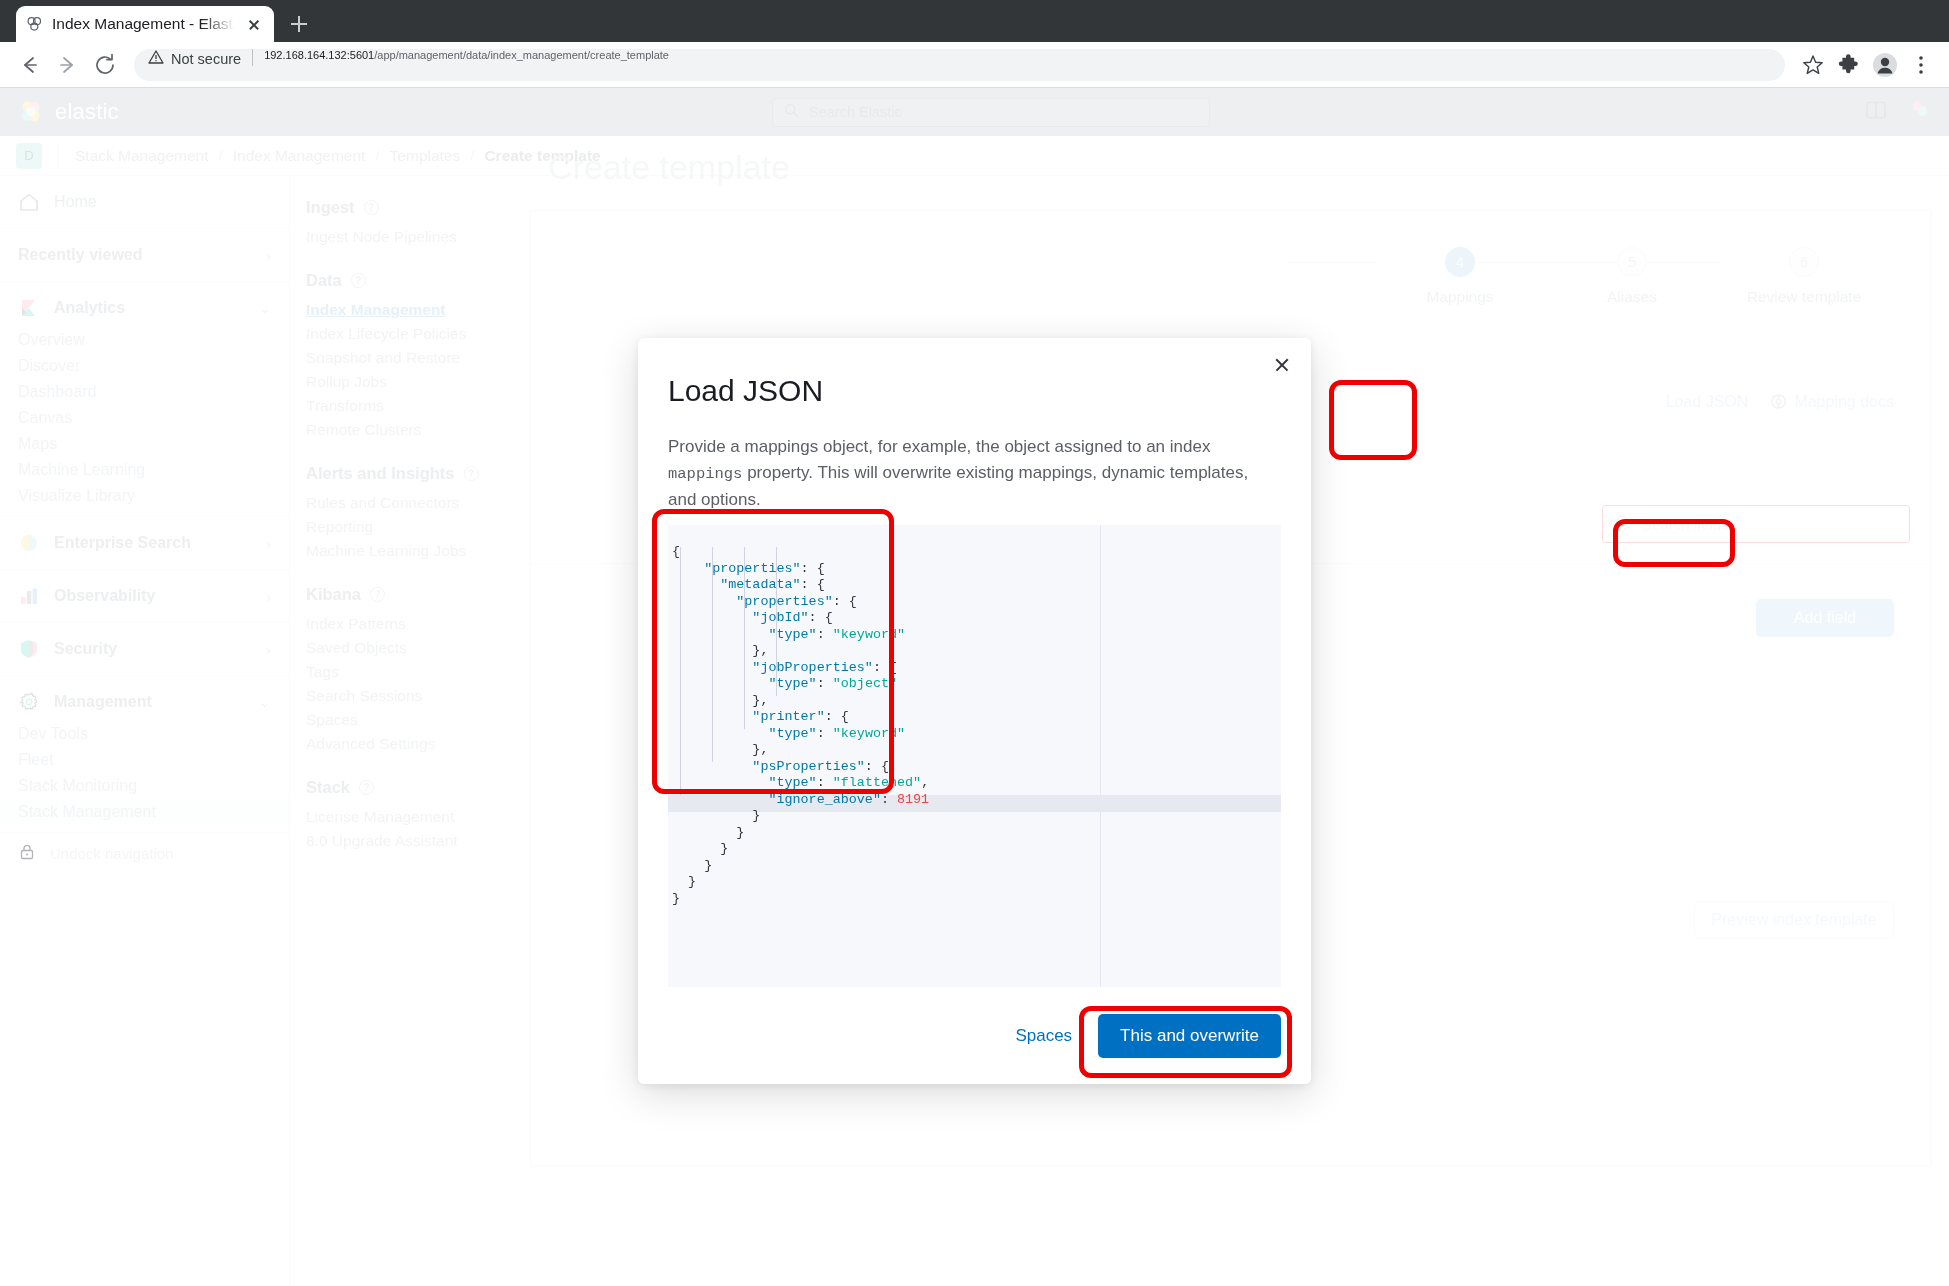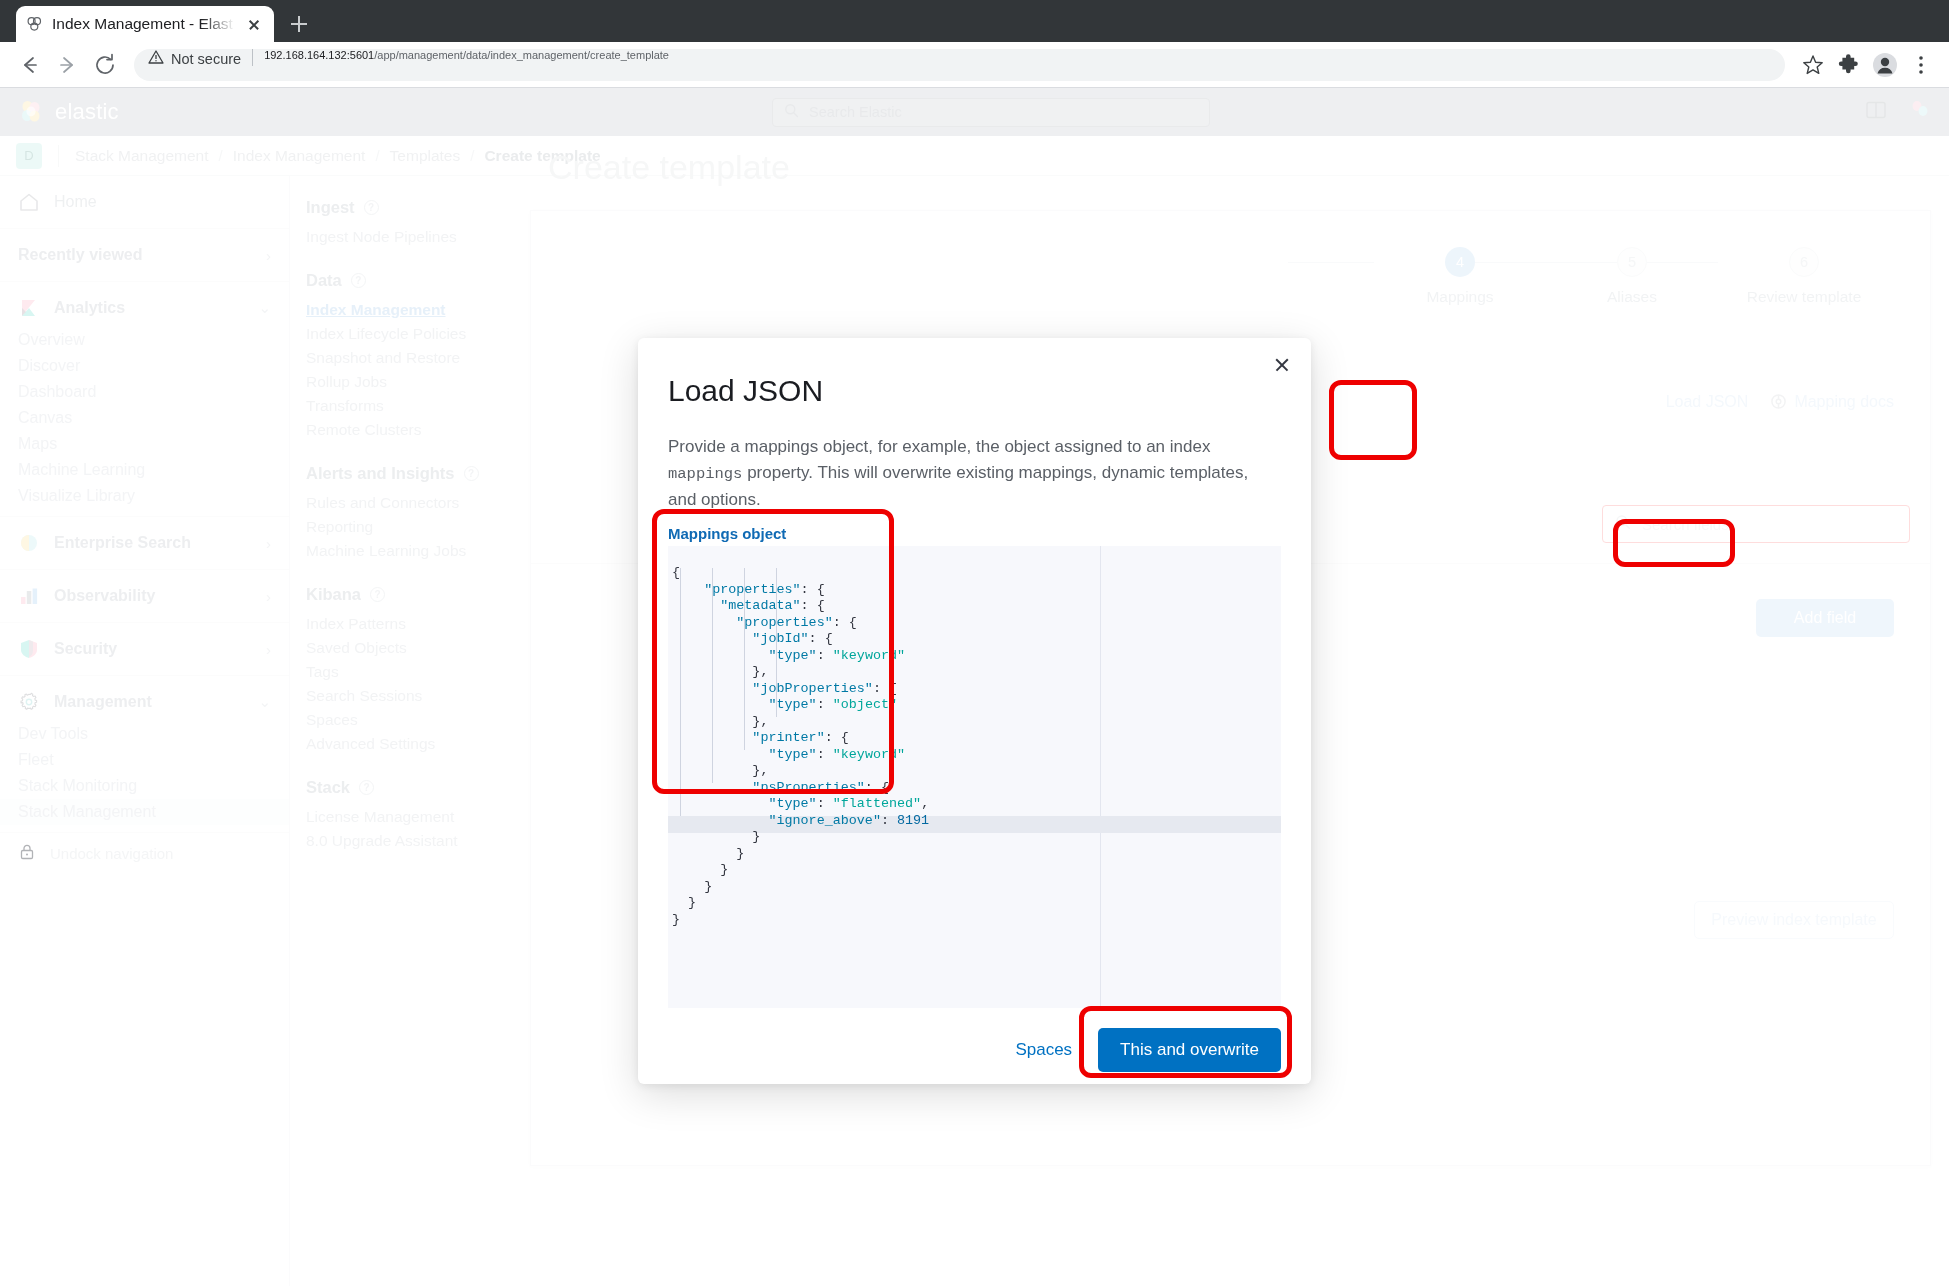--- a/index.html
+++ b/index.html
@@ -198,21 +198,21 @@
   .editor {
     background: #f7f8fc; height: 462px; position:relative; overflow:hidden;
     border-top: 0;
   }
   .code {
     font-family: "Liberation Mono", monospace; font-size: 13.4px; line-height: 16.5px;
     white-space: pre; padding: 6px 0 0 4px; color: #343741; position:relative;
   }
   .code .k { color:#0079a5; }
   .code .sv { color:#00a69b; }
-  .code .num { color:#0369a1; }
+  .code .num { color:#ef4444; }
   .guide {
     position:absolute; width:1px; background:#cfd4e0; top: 22px;
   }
   .active-line { position:absolute; left:0; right:0; height: 16.5px; background:#e6e9f0; }
   .vrule { position:absolute; top:0; bottom:0; width:1px; background:#e3e6ef; left: 432px; }
 
   .modal-footer {
     display:flex; align-items:center; justify-content:flex-end; gap: 20px;
     padding: 20px 30px 26px 30px;
   }
@@ -591,21 +591,20 @@
     </div>
 
     <div class="overlay"></div>
 
     <div class="modal">
       <div class="modal-close"></div>
       <div class="modal-title">Load JSON</div>
       <div class="modal-desc"><span>Provide a mappings object, for example, the object assigned to an index </span><span class="mono-inline">mappings</span><span> property. This will overwrite existing mappings, dynamic templates, and options.</span></div>
 
       <div class="editor-wrap">
-        <div class="editor-legend">Mappings object</div>
         <div class="editor">
           <div class="vrule"></div>
           <div class="active-line" style="top: 270px;"></div>
           <div class="guide" style="left: 12px; height: 248px;"></div>
           <div class="guide" style="left: 44px; height: 215px;"></div>
           <div class="guide" style="left: 76px; height: 182px;"></div>
           <div class="guide" style="left: 108px; height: 149px;"></div>
           <pre class="code">{
     <span class="k">"properties"</span>: {
       <span class="k">"metadata"</span>: {

